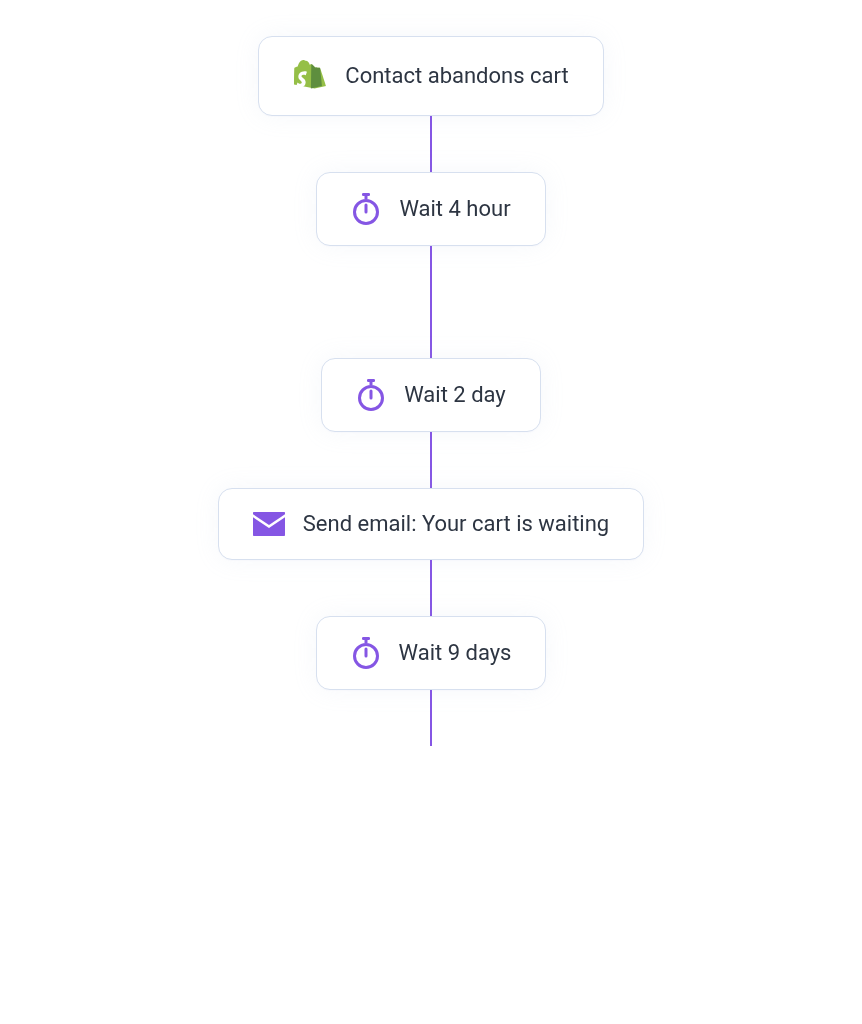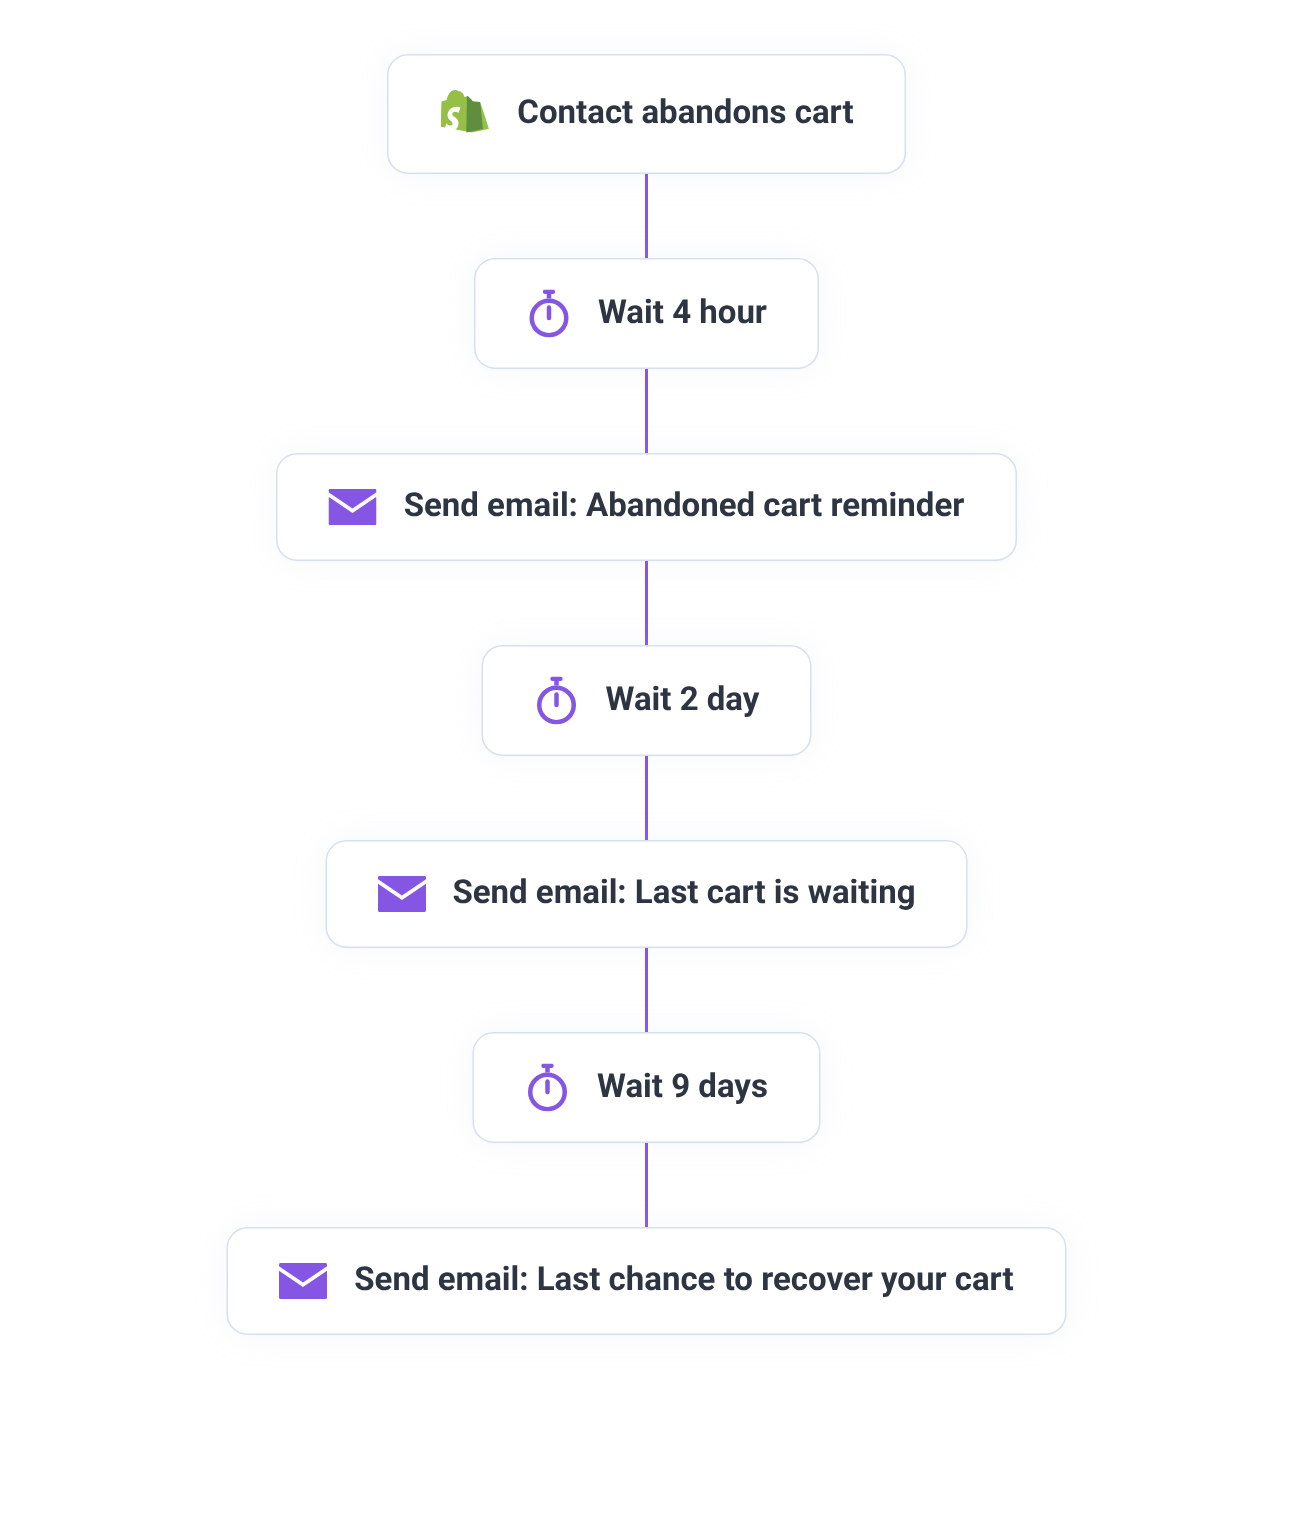--- a/index.html
+++ b/index.html
@@ -22,21 +22,21 @@
   .node {
     border: 1px solid #d7e0ef;
     border-radius: 14px;
     background: #ffffff;
     display: flex;
     align-items: center;
     justify-content: center;
     gap: 18px;
     padding: 20px 34px;
     color: #2d3542;
-    font-weight: 700;
+    font-weight: 400;
     font-size: 22px;
     line-height: 1.2;
     min-height: 72px;
     box-shadow: 0 0 24px rgba(180,195,225,0.12), 0 1px 0 rgba(200,210,230,0.06);
   }
   .node .icon { flex: 0 0 auto; display:flex; align-items:center; justify-content:center; }
   .node .label { white-space: nowrap; }
   .connector {
     width: 2px;
     height: 56px;
@@ -71,29 +71,20 @@
         <rect x="13.5" y="2" width="3" height="4" class="purple-fill"></rect>
         <circle cx="15" cy="19" r="11.5" fill="none" class="purple-stroke" stroke-width="3"></circle>
         <line x1="15" y1="19" x2="15" y2="12" class="purple-stroke" stroke-width="3" stroke-linecap="round"></line>
       </svg>
     </span>
     <span class="label">Wait 4 hour</span>
   </div>
 
   <div class="connector"></div>
 
-  <div class="node">
-    <span class="icon">
-      <svg width="32" height="24" viewBox="0 0 32 24">
-        <path class="purple-fill" d="M1 0h30c.6 0 1 .4 1 1v1.2L16 13 0 2.2V1C0 .4.4 0 1 0z"></path>
-        <path class="purple-fill" d="M0 5.2V23c0 .6.4 1 1 1h30c.6 0 1-.4 1-1V5.2L16 16 0 5.2z"></path>
-      </svg>
-    </span>
-    <span class="label">Send email: Abandoned cart reminder</span>
-  </div>
 
   <div class="connector"></div>
 
   <div class="node">
     <span class="icon">
       <svg width="30" height="32" viewBox="0 0 30 32">
         <rect x="11" y="0" width="8" height="3" rx="1.2" class="purple-fill"></rect>
         <rect x="13.5" y="2" width="3" height="4" class="purple-fill"></rect>
         <circle cx="15" cy="19" r="11.5" fill="none" class="purple-stroke" stroke-width="3"></circle>
         <line x1="15" y1="19" x2="15" y2="12" class="purple-stroke" stroke-width="3" stroke-linecap="round"></line>
@@ -104,42 +95,33 @@
 
   <div class="connector"></div>
 
   <div class="node">
     <span class="icon">
       <svg width="32" height="24" viewBox="0 0 32 24">
         <path class="purple-fill" d="M1 0h30c.6 0 1 .4 1 1v1.2L16 13 0 2.2V1C0 .4.4 0 1 0z"></path>
         <path class="purple-fill" d="M0 5.2V23c0 .6.4 1 1 1h30c.6 0 1-.4 1-1V5.2L16 16 0 5.2z"></path>
       </svg>
     </span>
-    <span class="label">Send email: Last cart is waiting</span>
+    <span class="label">Send email: Your cart is waiting</span>
   </div>
 
   <div class="connector"></div>
 
   <div class="node">
     <span class="icon">
       <svg width="30" height="32" viewBox="0 0 30 32">
         <rect x="11" y="0" width="8" height="3" rx="1.2" class="purple-fill"></rect>
         <rect x="13.5" y="2" width="3" height="4" class="purple-fill"></rect>
         <circle cx="15" cy="19" r="11.5" fill="none" class="purple-stroke" stroke-width="3"></circle>
         <line x1="15" y1="19" x2="15" y2="12" class="purple-stroke" stroke-width="3" stroke-linecap="round"></line>
       </svg>
     </span>
     <span class="label">Wait 9 days</span>
   </div>
 
   <div class="connector"></div>
 
-  <div class="node">
-    <span class="icon">
-      <svg width="32" height="24" viewBox="0 0 32 24">
-        <path class="purple-fill" d="M1 0h30c.6 0 1 .4 1 1v1.2L16 13 0 2.2V1C0 .4.4 0 1 0z"></path>
-        <path class="purple-fill" d="M0 5.2V23c0 .6.4 1 1 1h30c.6 0 1-.4 1-1V5.2L16 16 0 5.2z"></path>
-      </svg>
-    </span>
-    <span class="label">Send email: Last chance to recover your cart</span>
-  </div>
 
 </div>
 
 </body></html>

